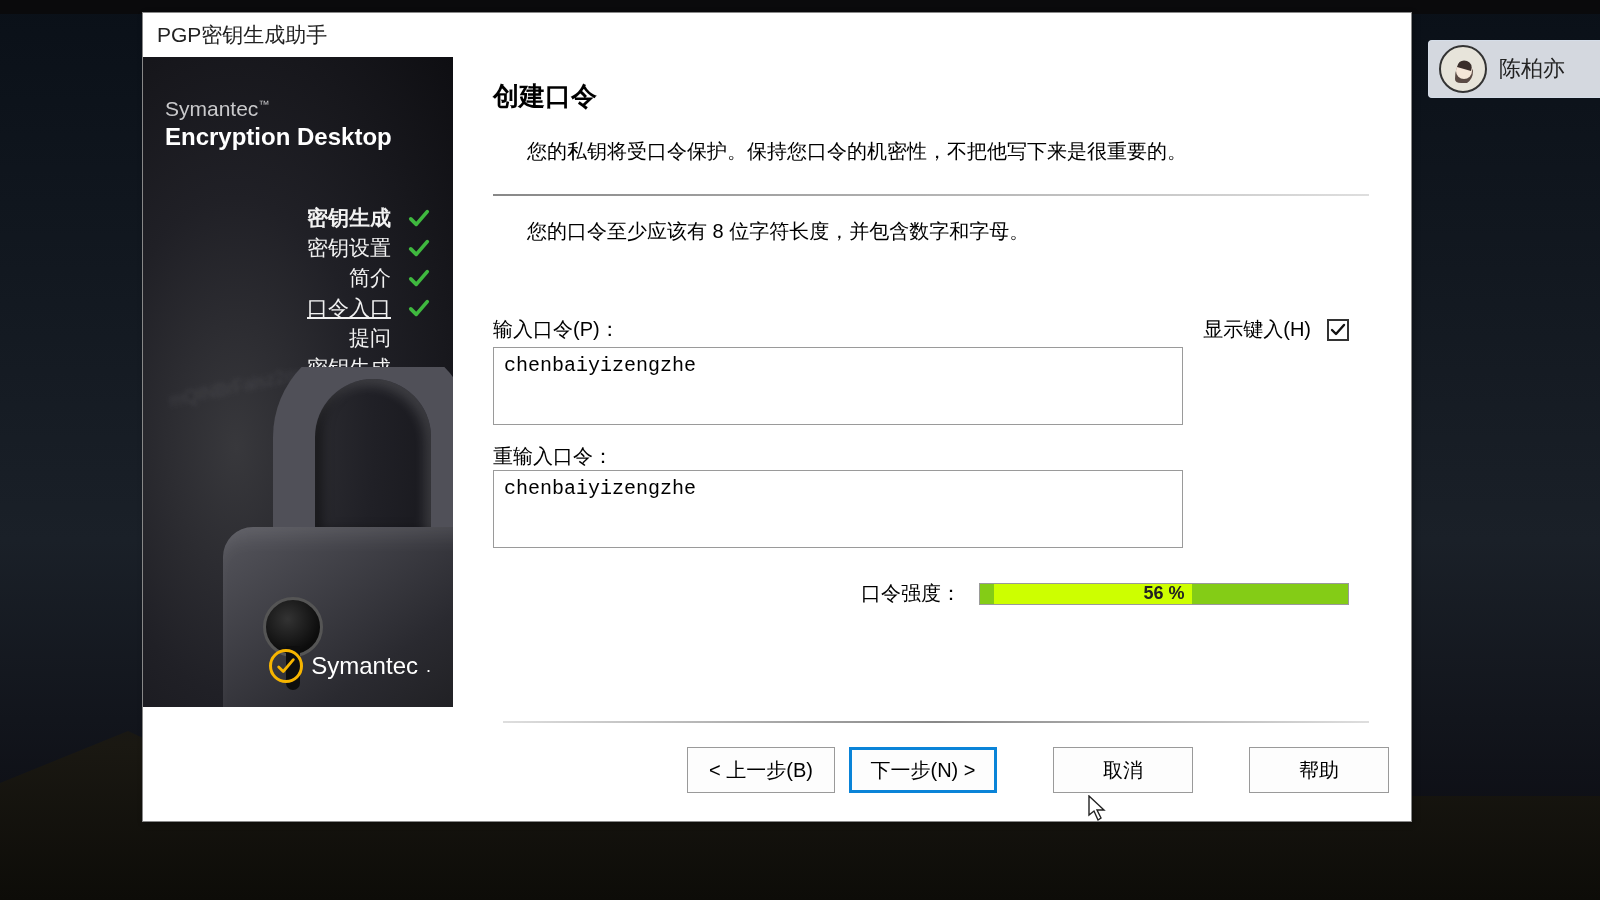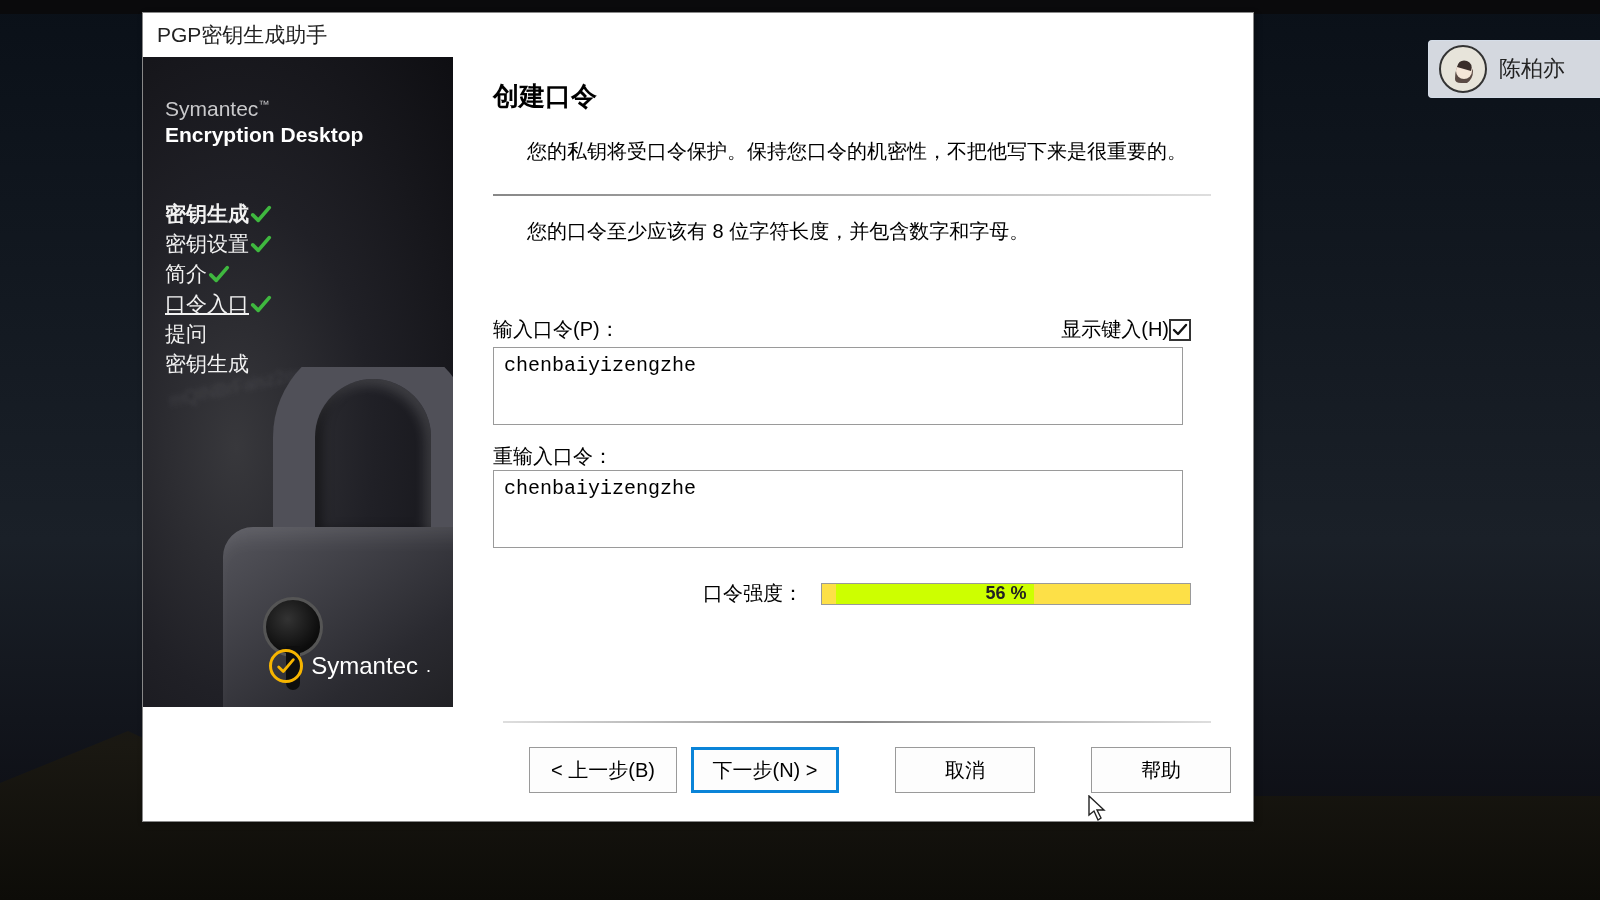--- a/index.html
+++ b/index.html
@@ -5,32 +5,32 @@
   * { box-sizing: border-box; margin: 0; padding: 0; }
   html, body { width: 1600px; height: 900px; overflow: hidden; font-family: "Microsoft YaHei", "SimSun", Arial, sans-serif; }
   body { background: linear-gradient(180deg, #0a1018 0%, #1a2028 60%, #0a0a10 100%); position: relative; }
 
   .desktop-mountains {
     position: absolute; bottom: 0; left: 0; width: 100%; height: 260px;
     background: linear-gradient(180deg, transparent 0%, #1a1812 40%, #0d0c08 100%);
     clip-path: polygon(0 100%, 0 55%, 8% 35%, 15% 55%, 25% 30%, 35% 55%, 50% 25%, 60% 45%, 70% 60%, 100% 60%, 100% 100%);
   }
 
-  .wizard { position: absolute; left: 142px; top: 12px; width: 1112px; height: 810px; background: #fff; border: 1px solid #888; box-shadow: 2px 2px 6px rgba(0,0,0,.3); }
+  .wizard { position: absolute; left: 142px; top: 12px; width: 1270px; height: 810px; background: #fff; border: 1px solid #888; box-shadow: 2px 2px 6px rgba(0,0,0,.3); }
   .titlebar { height: 44px; background: #fff; display: flex; align-items: center; padding: 0 14px; font-size: 21px; color: #222; }
 
   .wizard-body { display: flex; height: 650px; }
 
   .sidebar { width: 310px; height: 650px; background: radial-gradient(ellipse at 30% 60%, #38383c 0%, #202026 45%, #0e0e12 100%); position: relative; padding: 40px 22px 0 22px; }
   .brand-line1 { color: #c9c9cb; font-size: 21px; font-weight: 400; }
   .brand-tm { font-size: 11px; vertical-align: super; }
-  .brand-line2 { color: #fff; font-size: 21px; font-weight: bold; margin-top: 2px; }
+  .brand-line2 { color: #fff; font-size: 24px; font-weight: bold; margin-top: 2px; }
 
   .steps { margin-top: 52px; }
-  .step { display: flex; justify-content: flex-start; align-items: center; gap: 0; padding: 1px 0; }
+  .step { display: flex; justify-content: flex-end; align-items: center; gap: 16px; padding: 1px 0; }
   .step-label { color: #f2f2f2; font-size: 21px; text-align: right; }
   .step-label.current { text-decoration: underline; }
   .check-icon { width: 24px; height: 24px; display: flex; align-items: center; justify-content: center; }
   .check-icon svg { width: 22px; height: 22px; }
   .step-spacer { width: 24px; height: 24px; }
 
   .lock-art { position: absolute; bottom: 0px; left: 0; width: 310px; height: 340px; pointer-events: none; overflow: hidden; }
   .lock-blur-text { position: absolute; left: 20px; top: -40px; color: rgba(170,170,180,.14); font-size: 18px; line-height: 28px; transform: rotate(-12deg); filter: blur(2px); white-space: pre; }
   .lock-shackle { position: absolute; left: 130px; bottom: 170px; width: 200px; height: 200px; border: 42px solid #505058; border-bottom: none; border-radius: 100px 100px 0 0; background: transparent; filter: blur(.4px); box-shadow: inset -6px 6px 12px rgba(255,255,255,.15), inset 6px -6px 12px rgba(0,0,0,.5); }
   .lock-body { position: absolute; left: 80px; bottom: -80px; width: 340px; height: 260px; background: linear-gradient(145deg, #55555c 0%, #2a2a30 50%, #111 100%); border-radius: 30px; box-shadow: inset -10px 10px 20px rgba(255,255,255,.1); }
@@ -44,29 +44,29 @@
 
   .content { flex: 1; padding: 22px 42px 0 40px; }
   .content h1 { font-size: 26px; font-weight: bold; margin-bottom: 22px; }
   .desc1 { font-size: 20px; margin-left: 34px; margin-bottom: 28px; line-height: 30px; }
   .hr1 { height: 2px; background: linear-gradient(to right, #888 0%, #dedede 100%); border: none; margin-bottom: 20px; }
   .desc2 { font-size: 20px; margin-left: 34px; margin-bottom: 70px; line-height: 30px; }
 
   .field-row { margin-right: 20px; }
   .pass-head { display: flex; justify-content: space-between; align-items: center; margin-bottom: 4px; }
   .field-label { font-size: 20px; }
-  .show-typing { display: flex; align-items: center; gap: 0; font-size: 20px; }
+  .show-typing { display: flex; align-items: center; gap: 16px; font-size: 20px; }
   .chk { width: 22px; height: 22px; border: 2px solid #333; display: inline-flex; align-items: center; justify-content: center; background: #fff; cursor: pointer; }
   .chk svg { width: 16px; height: 16px; }
 
   .pass-input { width: 690px; height: 78px; border: 1px solid #9a9a9a; padding: 6px 10px; font-family: "Courier New", monospace; font-size: 20px; resize: none; outline: none; margin-bottom: 14px; }
 
   .strength-row { display: flex; align-items: center; justify-content: flex-end; margin: 14px 20px 0 34px; gap: 18px; }
   .strength-label { font-size: 20px; }
-  .strength-bar-wrap { width: 370px; height: 22px; border: 1px solid #9a9a9a; background: #fde047; position: relative; padding-left: 14px; }
+  .strength-bar-wrap { width: 370px; height: 22px; border: 1px solid #9a9a9a; background: #84cc16; position: relative; padding-left: 14px; }
   .strength-fill { height: 100%; background: #cdff00; }
   .strength-pct { position: absolute; left: 0; top: 0; width: 100%; height: 100%; display: flex; align-items: center; justify-content: center; font-size: 18px; font-weight: bold; color: #222; }
 
   .footer { position: absolute; bottom: 0; left: 8px; right: 0; padding: 0 22px 28px 22px; }
   .hr2 { height: 2px; background: linear-gradient(to right, #dedede 0%, #888 50%, #dedede 100%); border: none; margin: 0 20px 24px 330px; }
   .buttons { display: flex; justify-content: flex-end; gap: 14px; padding-right: 0px; }
   .btn { min-width: 140px; height: 46px; border: 1px solid #9a9a9a; background: #fdfdfd; font-size: 20px; cursor: pointer; font-family: inherit; padding: 0 18px; }
   .btn.wide { min-width: 148px; }
   .btn.cancel, .btn.help { margin-left: 42px; }
   .btn.primary { border: 3px solid #0a84d8; }

